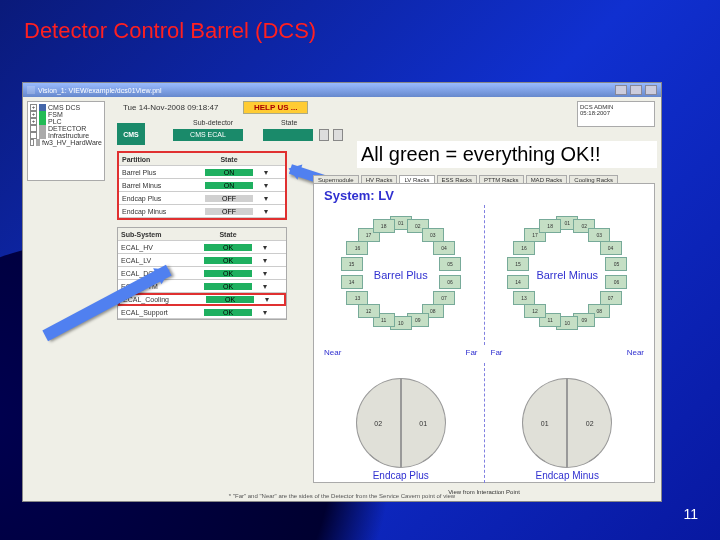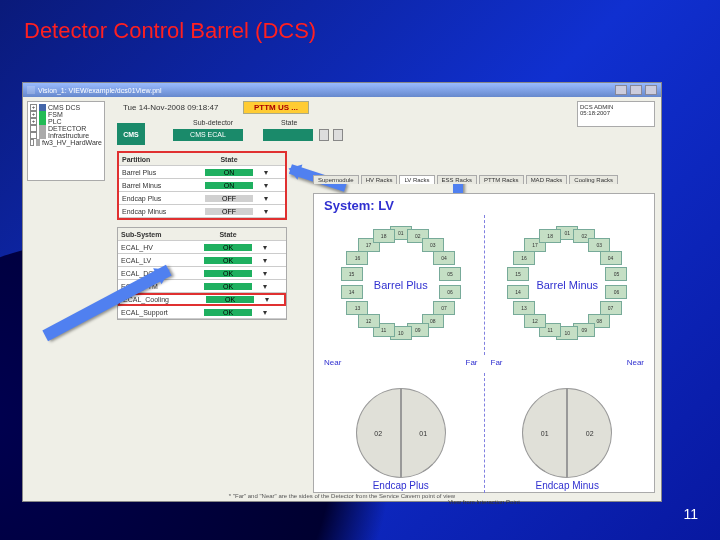--- a/index.html
+++ b/index.html
@@ -165,21 +165,21 @@
     position: absolute; top: 78px; left: 290px;
     display: flex;
     font-size: 6px;
     gap: 2px;
   }
   .tab { padding: 1px 4px; background: #e8e8e0; border: 1px solid #aaa; border-bottom: none; }
   .tab.active { background: #fff; }
 
   
   .sys-panel {
-    position: absolute; top: 96px; left: 290px;
+    position: absolute; top: 86px; left: 290px;
     width: 342px; height: 300px;
     background: #fff;
     border: 1px solid #aaa;
     padding: 4px;
   }
   .sys-title { color: #3030d0; font-size: 13px; font-weight: bold; margin-bottom: 2px; margin-left: 6px; }
   .barrel-row { display: flex; height: 140px; }
   .barrel { flex: 1; position: relative; }
   .barrel + .barrel { border-left: 1px dashed #8080e0; }
   .barrel-center-lbl {
@@ -279,21 +279,21 @@
           <span>Infrastructure</span>
         </div>
         <div class="tree-item">
           <span class="ti-exp">&nbsp;</span>
           <span class="ti-dot grey-dot"></span>
           <span>fw3_HV_HardWare</span>
         </div>
       </div>
 
     <div class="datetime">Tue 14-Nov-2008   09:18:47</div>
-    <button class="help-btn">PTTM US ...</button>
+    <button class="help-btn">HELP US ...</button>
     <div class="right-box">
       <div>DCS ADMIN</div>
       <div>05:18:2007</div>
     </div>
 
     <div class="cms-badge">CMS</div>
     <div class="sub-lbl">Sub-detector</div>
     <div class="state-lbl-top">State</div>
     <div class="sub-val">CMS ECAL</div>
     <div class="state-val-top"></div>
@@ -358,20 +358,21 @@
           <div class="pt-c2"><span class="ok">OK</span></div>
           <div class="pt-arrow">▾</div>
         </div>
         <div class="pt-row">
           <div class="pt-c1">ECAL_Support</div>
           <div class="pt-c2"><span class="ok">OK</span></div>
           <div class="pt-arrow">▾</div>
         </div>
       </div>
 
+    <div class="overlay-txt">All green = everything OK!!</div>
     <div class="arrow a1"></div>
     <div class="arrow a2"></div>
     <div class="arrow a3"></div>
 
     <div class="tabs" id="tabs">
         <div class="tab">Supermodule</div>
         <div class="tab">HV Racks</div>
         <div class="tab active">LV Racks</div>
         <div class="tab">ESS Racks</div>
         <div class="tab">PTTM Racks</div>

